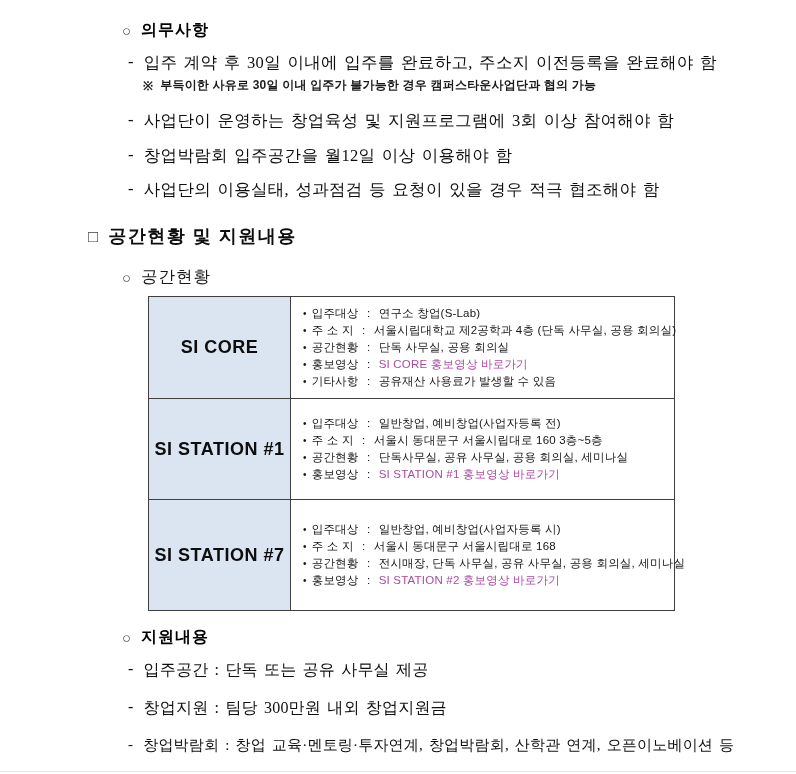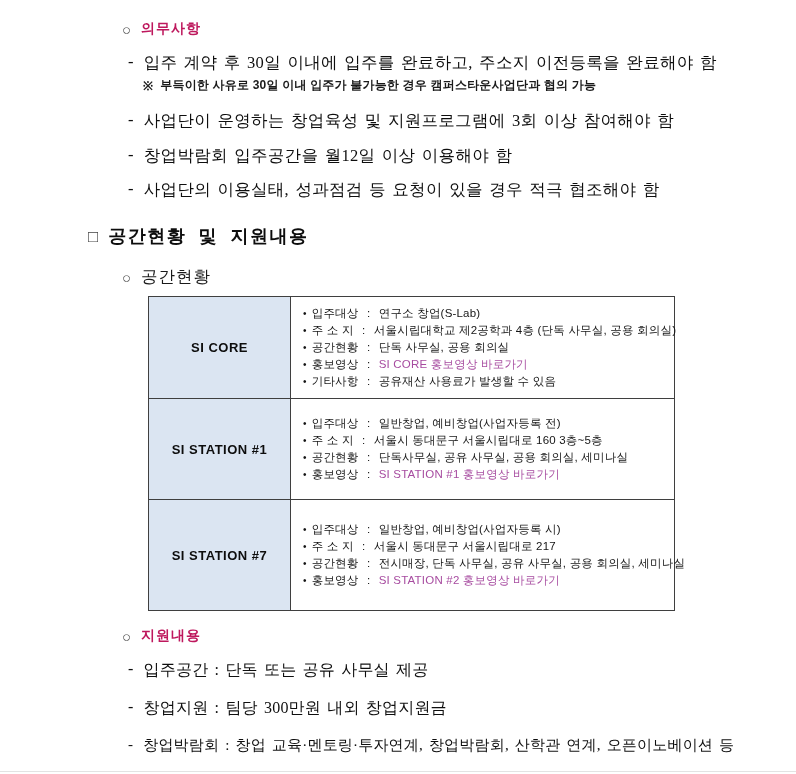--- a/index.html
+++ b/index.html
@@ -13,40 +13,40 @@
   
   .h-row { display:flex; align-items:center; gap:10px; white-space:nowrap; }
   .marker-circle {
     font-family:"Liberation Sans", sans-serif; font-size:15px; color:#555;
     line-height:1;
   }
   .marker-square {
     font-family:"Liberation Sans", sans-serif; font-size:17px; color:#444;
     line-height:1;
   }
-  .h1-label { font-family:"Liberation Sans", sans-serif; font-weight:700; font-size:14px; letter-spacing:1px; color:#be185d; }
-  .h0-label { font-family:Liberation Mono, monospace; font-weight:700; font-size:18px; letter-spacing:1.5px; color:#0d0d0d; }
+  .h1-label { font-family:"Liberation Sans", sans-serif; font-weight:700; font-size:16px; letter-spacing:1px; color:#000000; }
+  .h0-label { font-family:Liberation Sans, sans-serif; font-weight:700; font-size:18px; letter-spacing:1.5px; color:#0d0d0d; }
   .h1-label-regular { font-size:16.5px; font-weight:400; letter-spacing:1px; color:#1a1a1a; }
 
   
   .dash-item { display:flex; gap:10px; white-space:nowrap; font-size:16.5px; letter-spacing:0.3px; word-spacing:2px; color:#0e0e0e; }
   .dash-item .dash { flex:0 0 auto; }
   .note-line {
     display:flex; gap:7px; white-space:nowrap;
     font-family:"Liberation Sans", sans-serif; font-weight:700;
     font-size:12px; letter-spacing:0.2px; color:#1a1a1a;
   }
 
   
   table.facility { border-collapse:collapse; width:527px; table-layout:fixed; }
   table.facility, table.facility td { border:1.5px solid #3f3f3f; }
   table.facility td { vertical-align:middle; }
   td.name-cell {
     width:142px; background:#dbe5f2; text-align:center;
-    font-family:"Liberation Sans", sans-serif; font-weight:700; font-size:13px;
+    font-family:"Liberation Sans", sans-serif; font-weight:700; font-size:18px;
     letter-spacing:0.5px; color:#0d0d0d;
   }
   td.details-cell { background:#ffffff; padding:8px 6px 8px 12px; }
   .detail-line {
     display:flex; gap:5px; white-space:nowrap; align-items:baseline;
     font-family:"Liberation Sans", sans-serif; font-size:11.5px;
     line-height:17px; color:#141414; letter-spacing:0.2px;
   }
   .detail-line .bullet { font-size:10px; flex:0 0 auto; }
   .sep { white-space:pre; }
@@ -182,21 +182,21 @@
           <div class="detail-line">
             <span class="bullet">•</span>
             <span>입주대상</span>
               <span class="sep"> : </span>
               <span>일반창업, 예비창업(사업자등록 시)</span>
           </div>
           <div class="detail-line">
             <span class="bullet">•</span>
             <span>주 소 지</span>
               <span class="sep"> : </span>
-              <span>서울시 동대문구 서울시립대로 217</span>
+              <span>서울시 동대문구 서울시립대로 168</span>
           </div>
           <div class="detail-line">
             <span class="bullet">•</span>
             <span>공간현황</span>
               <span class="sep"> : </span>
               <span>전시매장, 단독 사무실, 공유 사무실, 공용 회의실, 세미나실</span>
           </div>
           <div class="detail-line">
             <span class="bullet">•</span>
             <span>홍보영상</span>

